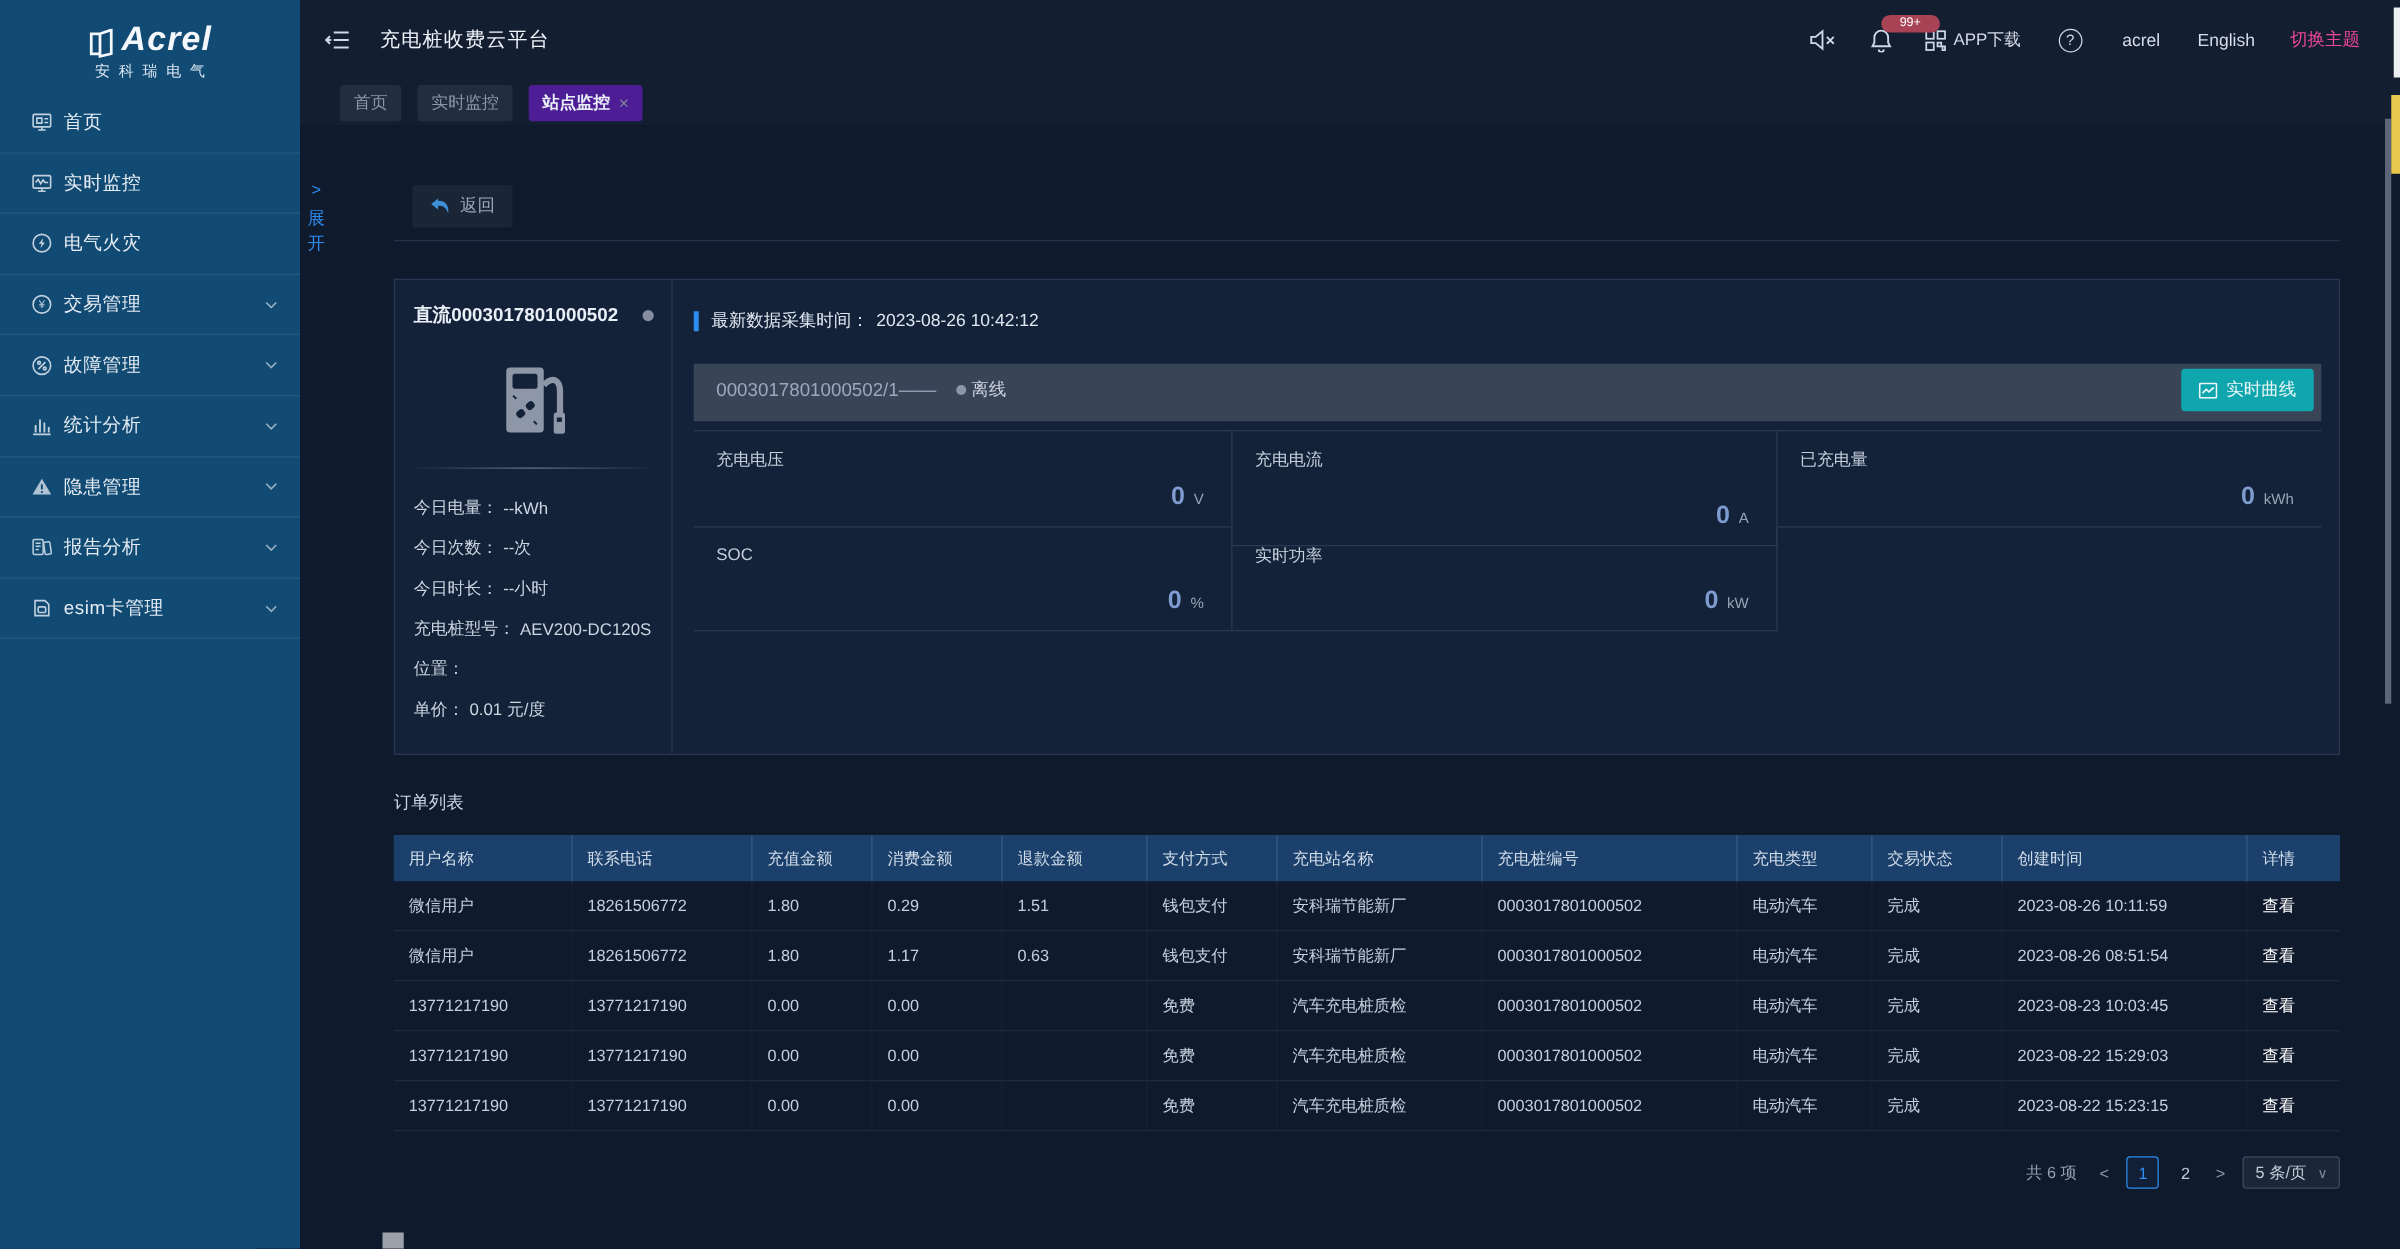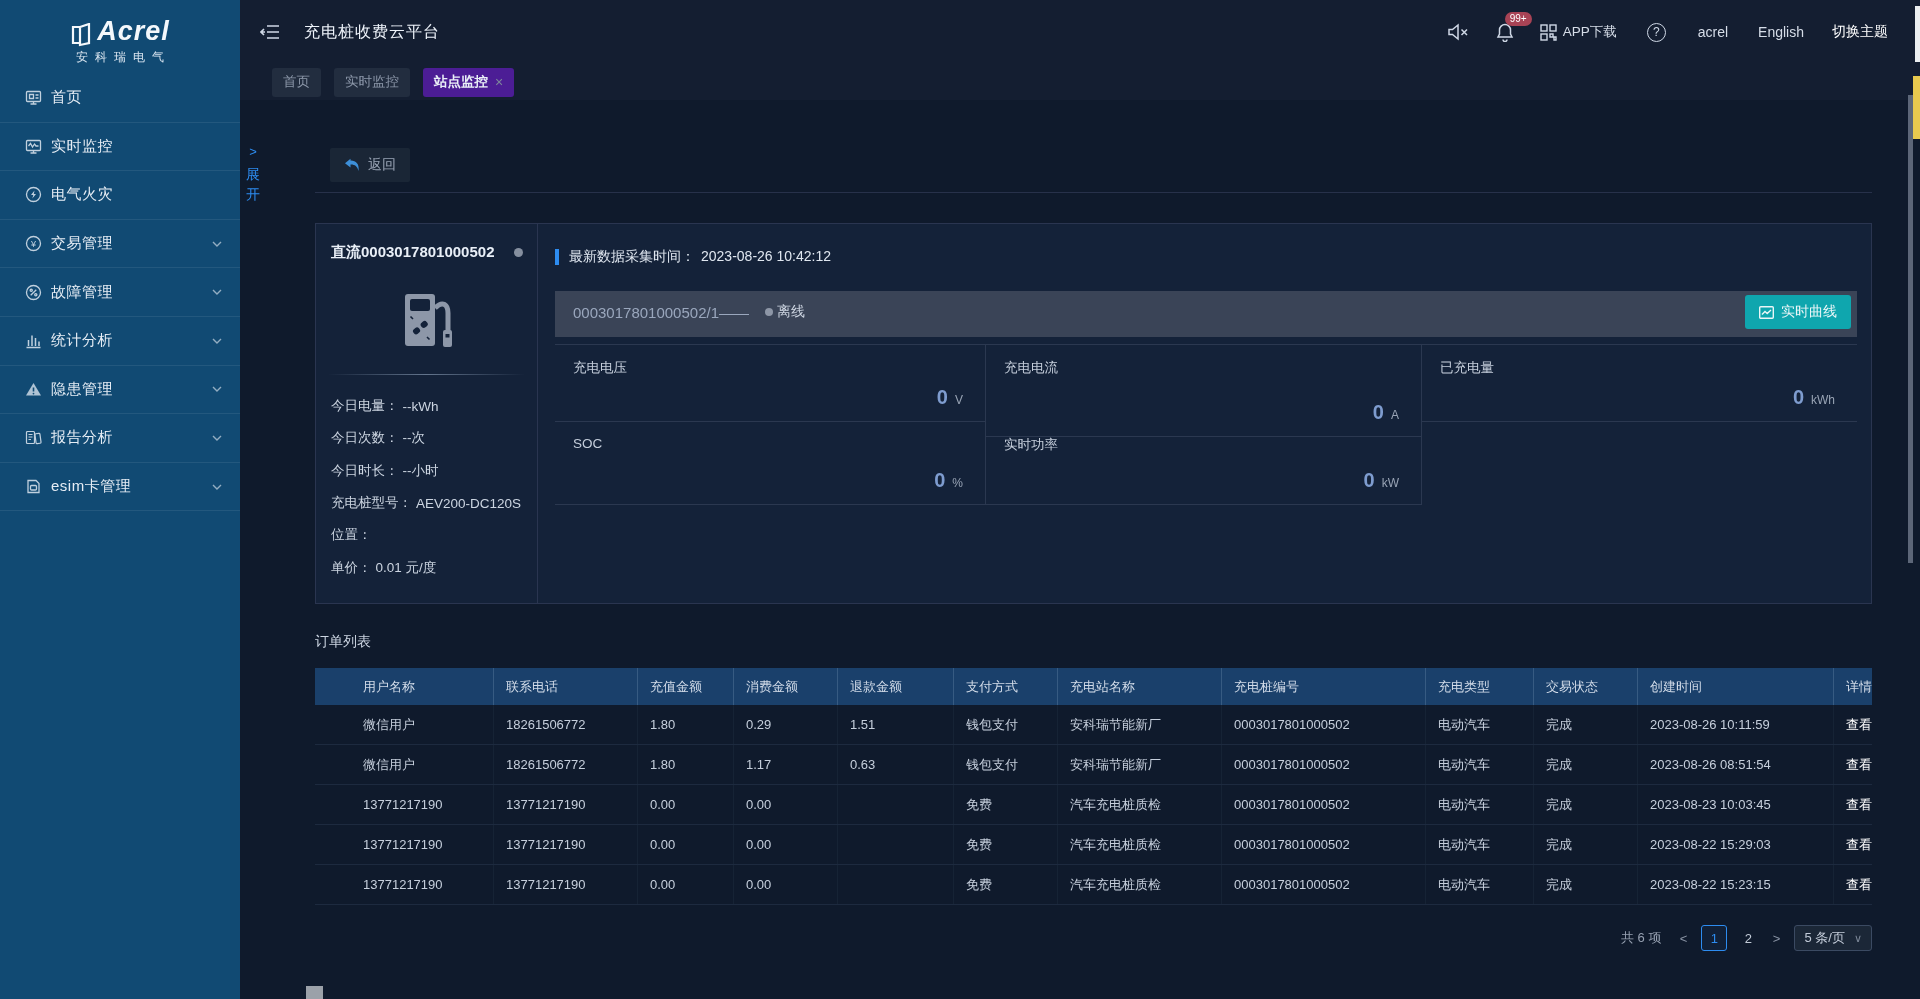--- a/index.html
+++ b/index.html
@@ -25,28 +25,28 @@
   .mi-chevron { margin-left:auto; opacity:.6; color:#eaf0f7; }
 
   
   .header { position:absolute; left:240px; top:0; width:1680px; height:64px; background:#141e31; display:flex; align-items:center; }
   .collapse-btn { margin-left:20px; cursor:pointer; color:#cfd8e6; }
   .app-title { margin-left:24px; font-size:16px; font-weight:normal; color:#eef3fa; letter-spacing:1px; }
   .header-right { margin-left:auto; margin-right:32px; display:flex; align-items:center; color:#ccd4e0; }
   .h-ico { cursor:pointer; color:#cfd8e6; }
   .bell-wrap { position:relative; margin-left:27px; cursor:pointer; }
   .badge { position:absolute; top:-10px; left:9px; background:#a84355; color:#fff; font-size:10px;
-    line-height:14px; padding:0 5px; border-radius:8px; white-space:nowrap; }
+    line-height:14px; padding:0 15px; border-radius:8px; white-space:nowrap; }
   .app-dl { display:flex; align-items:center; gap:6px; margin-left:26px; cursor:pointer; }
   .app-dl-label { font-size:13.5px; color:#d6dde8; }
   .help-circle { margin-left:30px; width:19px; height:19px; border:1.4px solid #cfd8e6; border-radius:50%;
     display:flex; align-items:center; justify-content:center; font-size:12px; color:#cfd8e6; cursor:pointer; }
   .h-user { margin-left:32px; font-size:14px; color:#d6dde8; cursor:pointer; }
   .h-lang { margin-left:30px; font-size:14px; color:#d6dde8; cursor:pointer; }
-  .h-theme { margin-left:28px; font-size:14px; color:#ffffff; cursor:pointer; }
+  .h-theme { margin-left:28px; font-size:14px; color:#ec4899; cursor:pointer; }
 
   
   .tabbar { position:absolute; left:240px; top:64px; width:1680px; height:36px; background:#141e31;
     display:flex; align-items:center; padding-left:32px; gap:13px; z-index:2; }
   .tab { height:29px; padding:0 11px; background:#222d3f; color:#8b96a8; font-size:13.5px;
     display:flex; align-items:center; gap:7px; border-radius:3px; cursor:pointer; }
   .tab.active { background:#4c1d95; color:#e9eff7; font-weight:bold; }
   .tab-close { color:#7e889b; font-weight:normal; font-size:14px; cursor:pointer; }
 
   
@@ -98,21 +98,21 @@
   .stat-cell.br { border-right:1px solid #2b3850; }
   .stat-cell.bb { border-bottom:1px solid #2b3850; }
   .stat-lab { position:absolute; left:18px; top:14px; font-size:13.5px; color:#c5cedb; }
   .stat-val { position:absolute; right:22px; bottom:12px; display:flex; align-items:baseline; }
   .stat-num { font-size:20px; font-weight:bold; color:#7e9ccf; }
   .stat-unit { font-size:12px; color:#99a4b5; margin-left:7px; }
 
   
   .orders-title { position:absolute; left:75px; top:533px; font-size:14px; color:#ccd5e2; }
   .otable { position:absolute; left:75px; top:568px; width:1557px; }
-  .tgrid { display:grid; grid-template-columns:143px 144px 96px 104px 116px 104px 164px 204px 108px 104px 196px 74px;padding-left:36px; }
+  .tgrid { display:grid; grid-template-columns:143px 144px 96px 104px 116px 104px 164px 204px 108px 104px 196px 74px; }
   .thead { height:37px; background:#1a406b; }
   .th { display:flex; align-items:center; padding-left:12px; font-size:13px; color:#d3dce9;
     border-right:1px solid rgba(160,185,215,.22); white-space:nowrap; overflow:hidden; }
   .th:last-child { border-right:none; }
   .trow { height:40px; border-bottom:1px solid #1d2a3f; }
   .td { display:flex; align-items:center; padding-left:12px; font-size:13px; color:#c6cfdc;
     border-right:1px solid rgba(125,150,185,.07); white-space:nowrap; overflow:hidden; }
   .td:last-child { border-right:none; }
   .td.link { color:#ffffff; cursor:pointer; }
 

